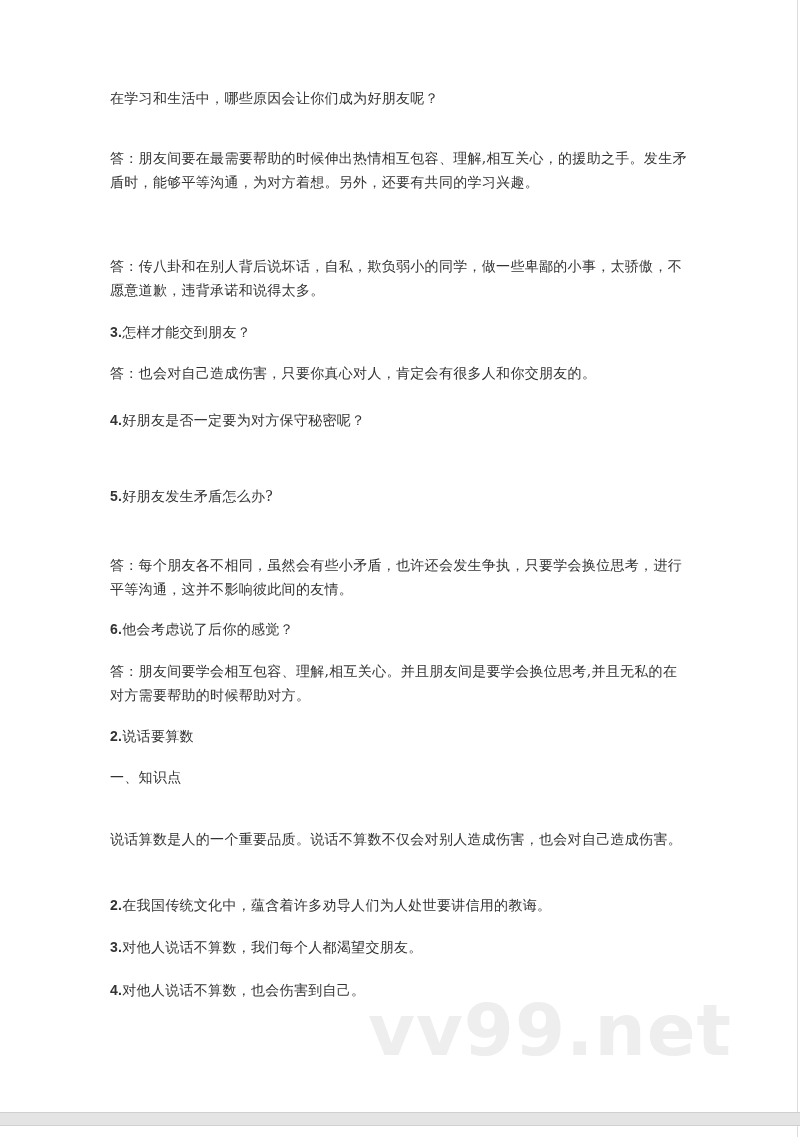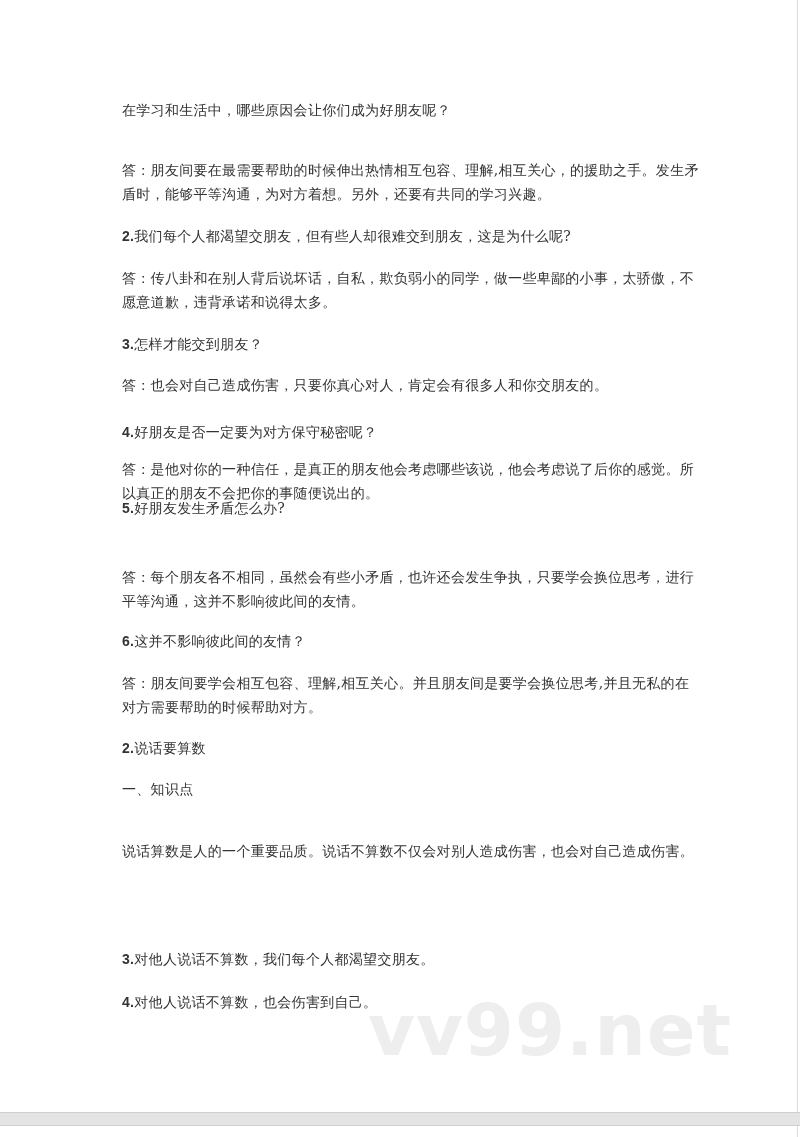--- a/index.html
+++ b/index.html
@@ -25,21 +25,21 @@
       border-right: 1px solid #dcdcdc;
     }
     .line {
       position: absolute;
       left: 110px;
       width: 580px;
       font-size: 14px;
       line-height: 24px;
       letter-spacing: 0.3px;
       white-space: normal;
-      margin: 12px;
+      margin: 0;
     }
     .num {
       font-family: "Liberation Sans", "DejaVu Sans", sans-serif;
       font-weight: bold;
       font-size: 14px;
     }
     .watermark {
       position: absolute;
       left: 368px;
       top: 990px;
@@ -77,72 +77,69 @@
 <div class="page">
 
   <p class="line" style="top:86px">
     <span class="num"></span><span>在学习和生活中，哪些原因会让你们成为好朋友呢？</span>
   </p>
 
   <p class="line" style="top:146px">
     <span class="num"></span><span>答：朋友间要在最需要帮助的时候伸出热情相互包容、理解,相互关心，的援助之手。发生矛盾时，能够平等沟通，为对方着想。另外，还要有共同的学习兴趣。</span>
   </p>
 
-  <p class="line" style="top:212px">
-    <span class="num">2.</span><span>我们每个人都渴望交朋友，但有些人却很难交到朋友，这是为什么呢?</span>
-  </p>
 
   <p class="line" style="top:254px">
     <span class="num"></span><span>答：传八卦和在别人背后说坏话，自私，欺负弱小的同学，做一些卑鄙的小事，太骄傲，不愿意道歉，违背承诺和说得太多。</span>
   </p>
 
   <p class="line" style="top:320px">
     <span class="num">3.</span><span>怎样才能交到朋友？</span>
   </p>
 
   <p class="line" style="top:361px">
     <span class="num"></span><span>答：也会对自己造成伤害，只要你真心对人，肯定会有很多人和你交朋友的。</span>
   </p>
 
   <p class="line" style="top:408px">
     <span class="num">4.</span><span>好朋友是否一定要为对方保守秘密呢？</span>
   </p>
 
-  <p class="line" style="top:445px">
-    <span class="num"></span><span>答：是他对你的一种信任，是真正的朋友他会考虑哪些该说，他会考虑说了后你的感觉。所以真正的朋友不会把你的事随便说出的。</span>
-  </p>
 
   <p class="line" style="top:484px">
     <span class="num">5.</span><span>好朋友发生矛盾怎么办?</span>
   </p>
 
   <p class="line" style="top:553px">
     <span class="num"></span><span>答：每个朋友各不相同，虽然会有些小矛盾，也许还会发生争执，只要学会换位思考，进行平等沟通，这并不影响彼此间的友情。</span>
   </p>
 
   <p class="line" style="top:617px">
-    <span class="num">6.</span><span>这并不影响彼此间的友情？</span>
+    <span class="num">6.</span><span>他会考虑说了后你的感觉？</span>
   </p>
 
   <p class="line" style="top:659px">
     <span class="num"></span><span>答：朋友间要学会相互包容、理解,相互关心。并且朋友间是要学会换位思考,并且无私的在对方需要帮助的时候帮助对方。</span>
   </p>
 
   <p class="line" style="top:724px">
     <span class="num">2.</span><span>说话要算数</span>
   </p>
 
   <p class="line" style="top:827px">
     <span class="num"></span><span>说话算数是人的一个重要品质。说话不算数不仅会对别人造成伤害，也会对自己造成伤害。</span>
   </p>
 
   <p class="line" style="top:765px">
     <span class="num"></span><span>一、知识点</span>
   </p>
 
+  <p class="line" style="top:893px">
+    <span class="num">2.</span><span>在我国传统文化中，蕴含着许多劝导人们为人处世要讲信用的教诲。</span>
+  </p>
 
   <p class="line" style="top:935px">
     <span class="num">3.</span><span>对他人说话不算数，我们每个人都渴望交朋友。</span>
   </p>
 
   <p class="line" style="top:978px">
     <span class="num">4.</span><span>对他人说话不算数，也会伤害到自己。</span>
   </p>
 
   <div class="watermark">vv99.net</div>

